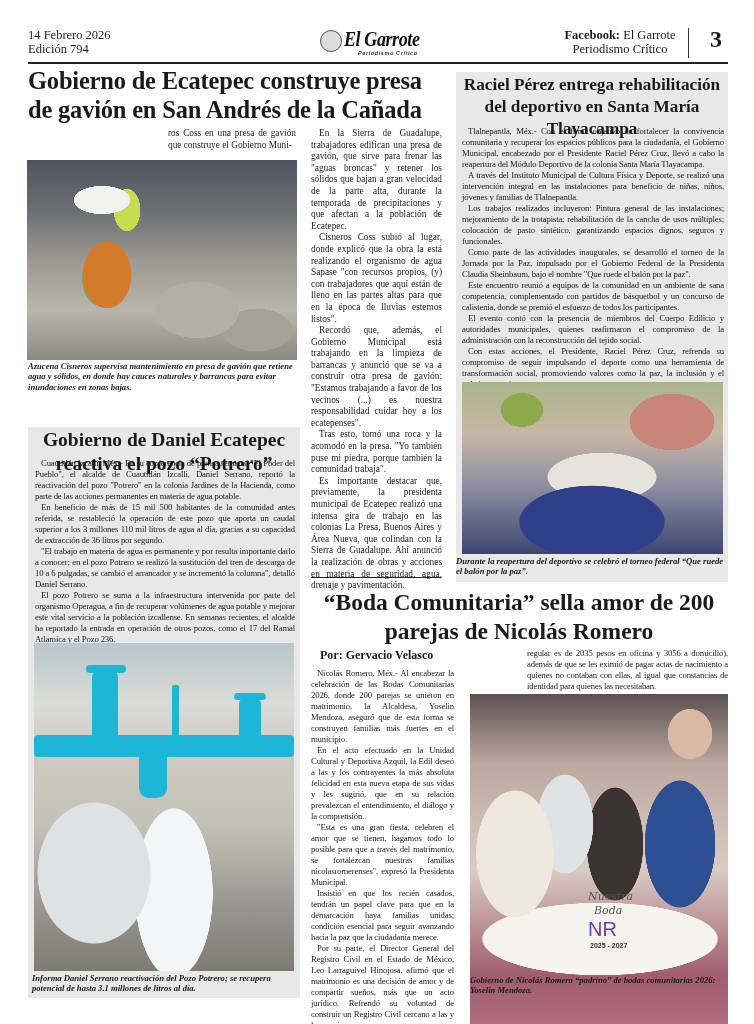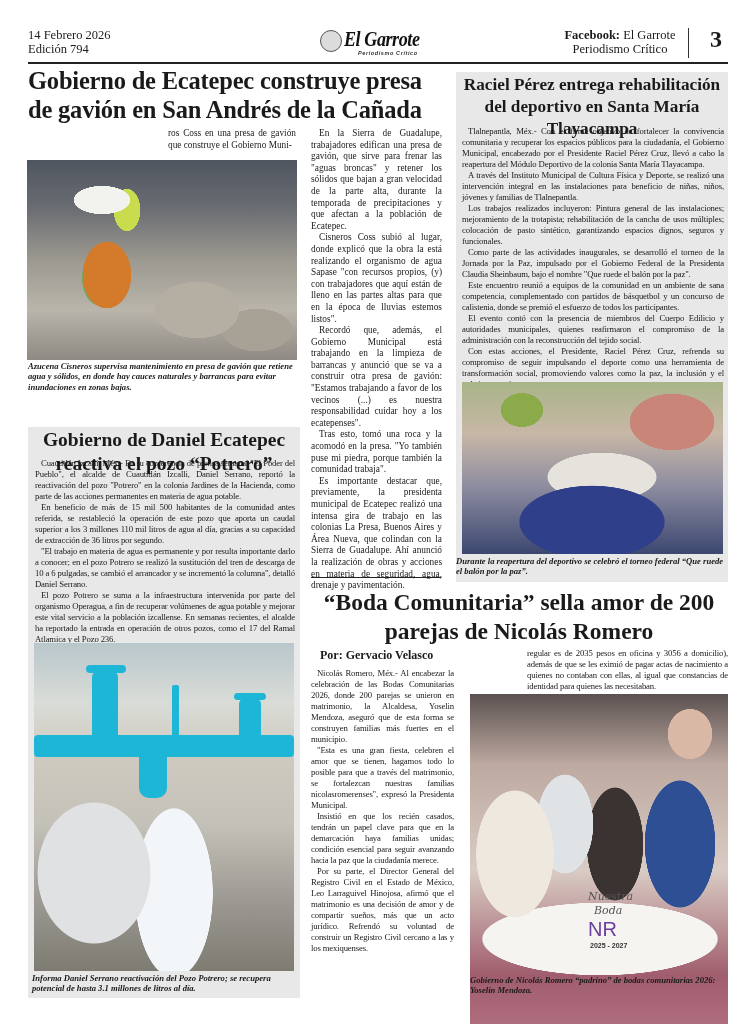--- a/index.html
+++ b/index.html
@@ -160,20 +160,21 @@
   <p>El evento contó con la presencia de miembros del Cuerpo Edilicio y autoridades municipales, quienes reafirmaron el compromiso de la administración con la reconstrucción del tejido social.</p>
   <p>Con estas acciones, el Presidente, Raciel Pérez Cruz, refrenda su compromiso de seguir impulsando el deporte como una herramienta de transformación social, promoviendo valores como la paz, la inclusión y el trabajo en equipo.</p>
 </div>
 <div class="photo a3-photo"></div>
 <div class="a3-cap caption">Durante la reapertura del deportivo se celebró el torneo federal “Que ruede el balón por la paz”.</div>
 
 <h2 class="a4-head">“Boda Comunitaria” sella amor de 200 parejas de Nicolás Romero</h2>
 <div class="a4-byline">Por: Gervacio Velasco</div>
 <div class="a4-text1">
   <p>Nicolás Romero, Méx.- Al encabezar la celebración de las Bodas Comunitarias 2026, donde 200 parejas se unieron en matrimonio, la Alcaldesa, Yoselin Mendoza, aseguró que de esta forma se construyen familias más fuertes en el municipio.</p>
+  <p>En el acto efectuado en la Unidad Cultural y Deportiva Azquil, la Edil deseó a las y los contrayentes la más absoluta felicidad en esta nueva etapa de sus vidas y les sugirió, que en su relación prevalezcan el entendimiento, el diálogo y la comprensión.</p>
   <p>"Esta es una gran fiesta, celebren el amor que se tienen, hagamos todo lo posible para que a través del matrimonio, se fortalezcan nuestras familias nicolasromerenses", expresó la Presidenta Municipal.</p>
   <p>Insistió en que los recién casados, tendrán un papel clave para que en la demarcación haya familias unidas; condición esencial para seguir avanzando hacia la paz que la ciudadanía merece.</p>
   <p>Por su parte, el Director General del Registro Civil en el Estado de México, Leo Larraguivel Hinojosa, afirmó que el matrimonio es una decisión de amor y de compartir sueños, más que un acto jurídico. Refrendó su voluntad de construir un Registro Civil cercano a las y los mexiquenses.</p>
 
 </div>
 <div class="a4-text2">regular es de 2035 pesos en oficina y 3056 a domicilio), además de que se les eximió de pagar actas de nacimiento a quienes no contaban con ellas, al igual que constancias de identidad para quienes las necesitaban.</div>
 <div class="photo a4-photo">
   <span class="cake-text" style="left:118px;top:196px;">Nuestra</span>
   <span class="cake-text" style="left:124px;top:210px;">Boda</span>
   <span class="cake-logo" style="left:118px;top:224px;">NR</span>

